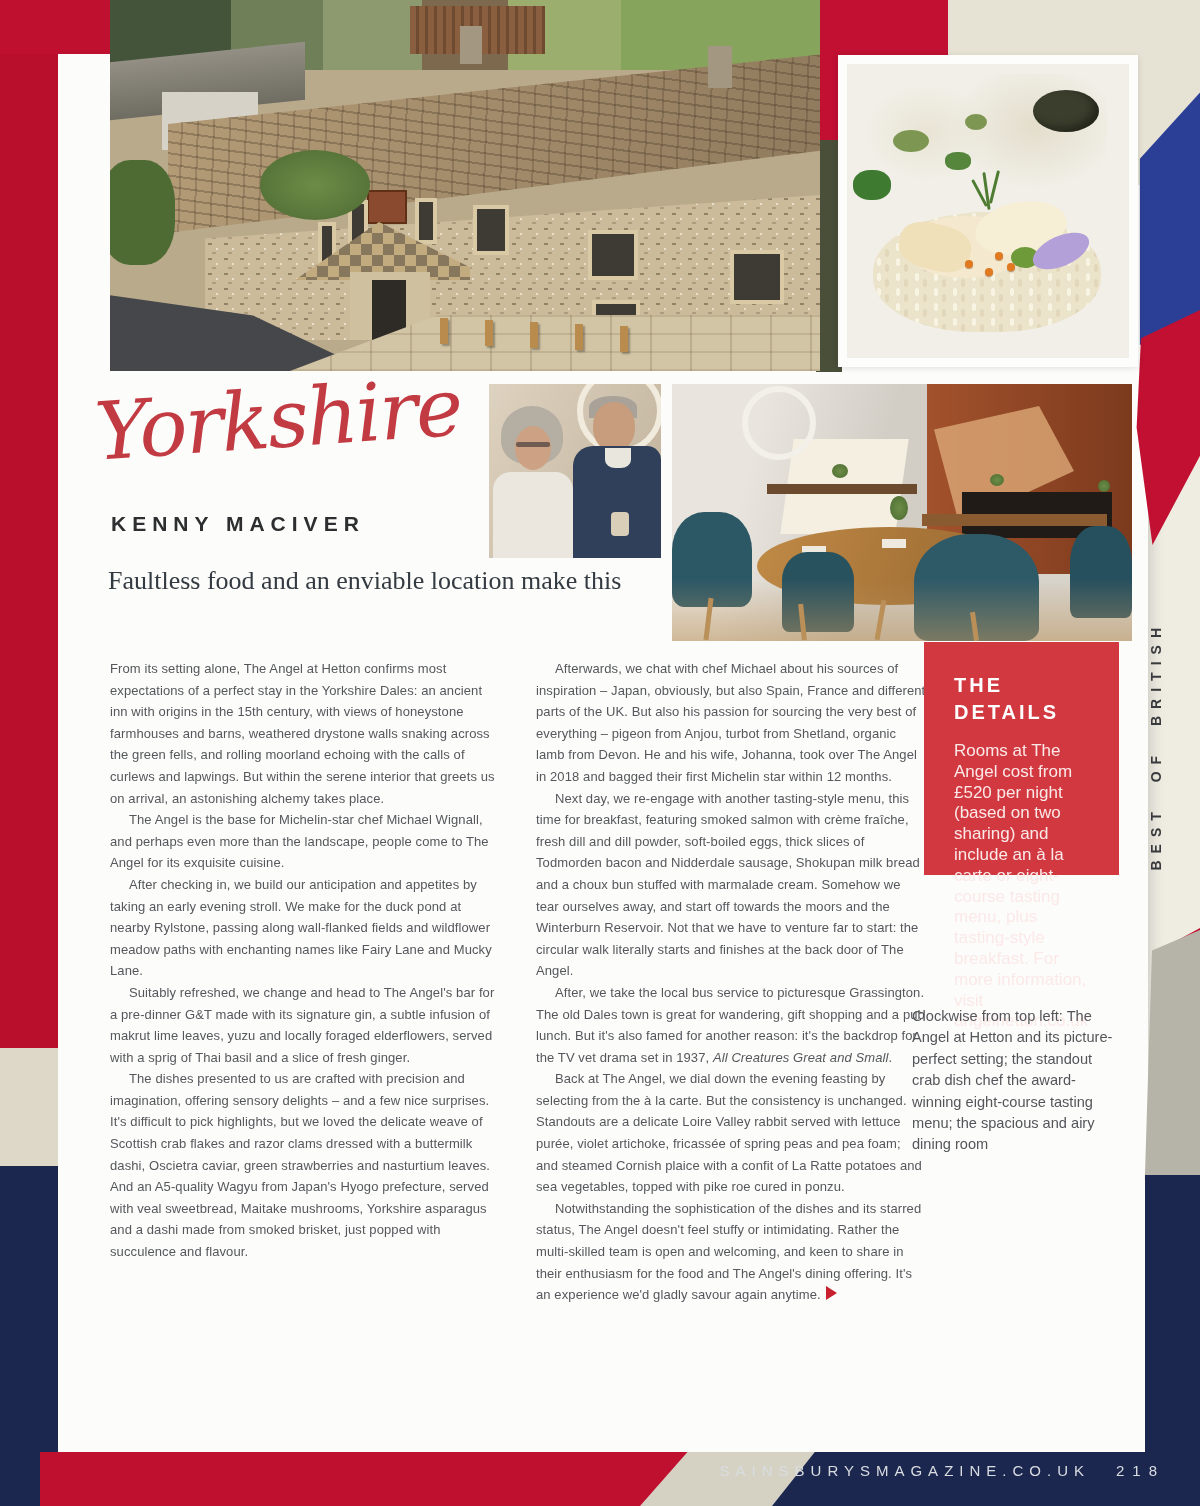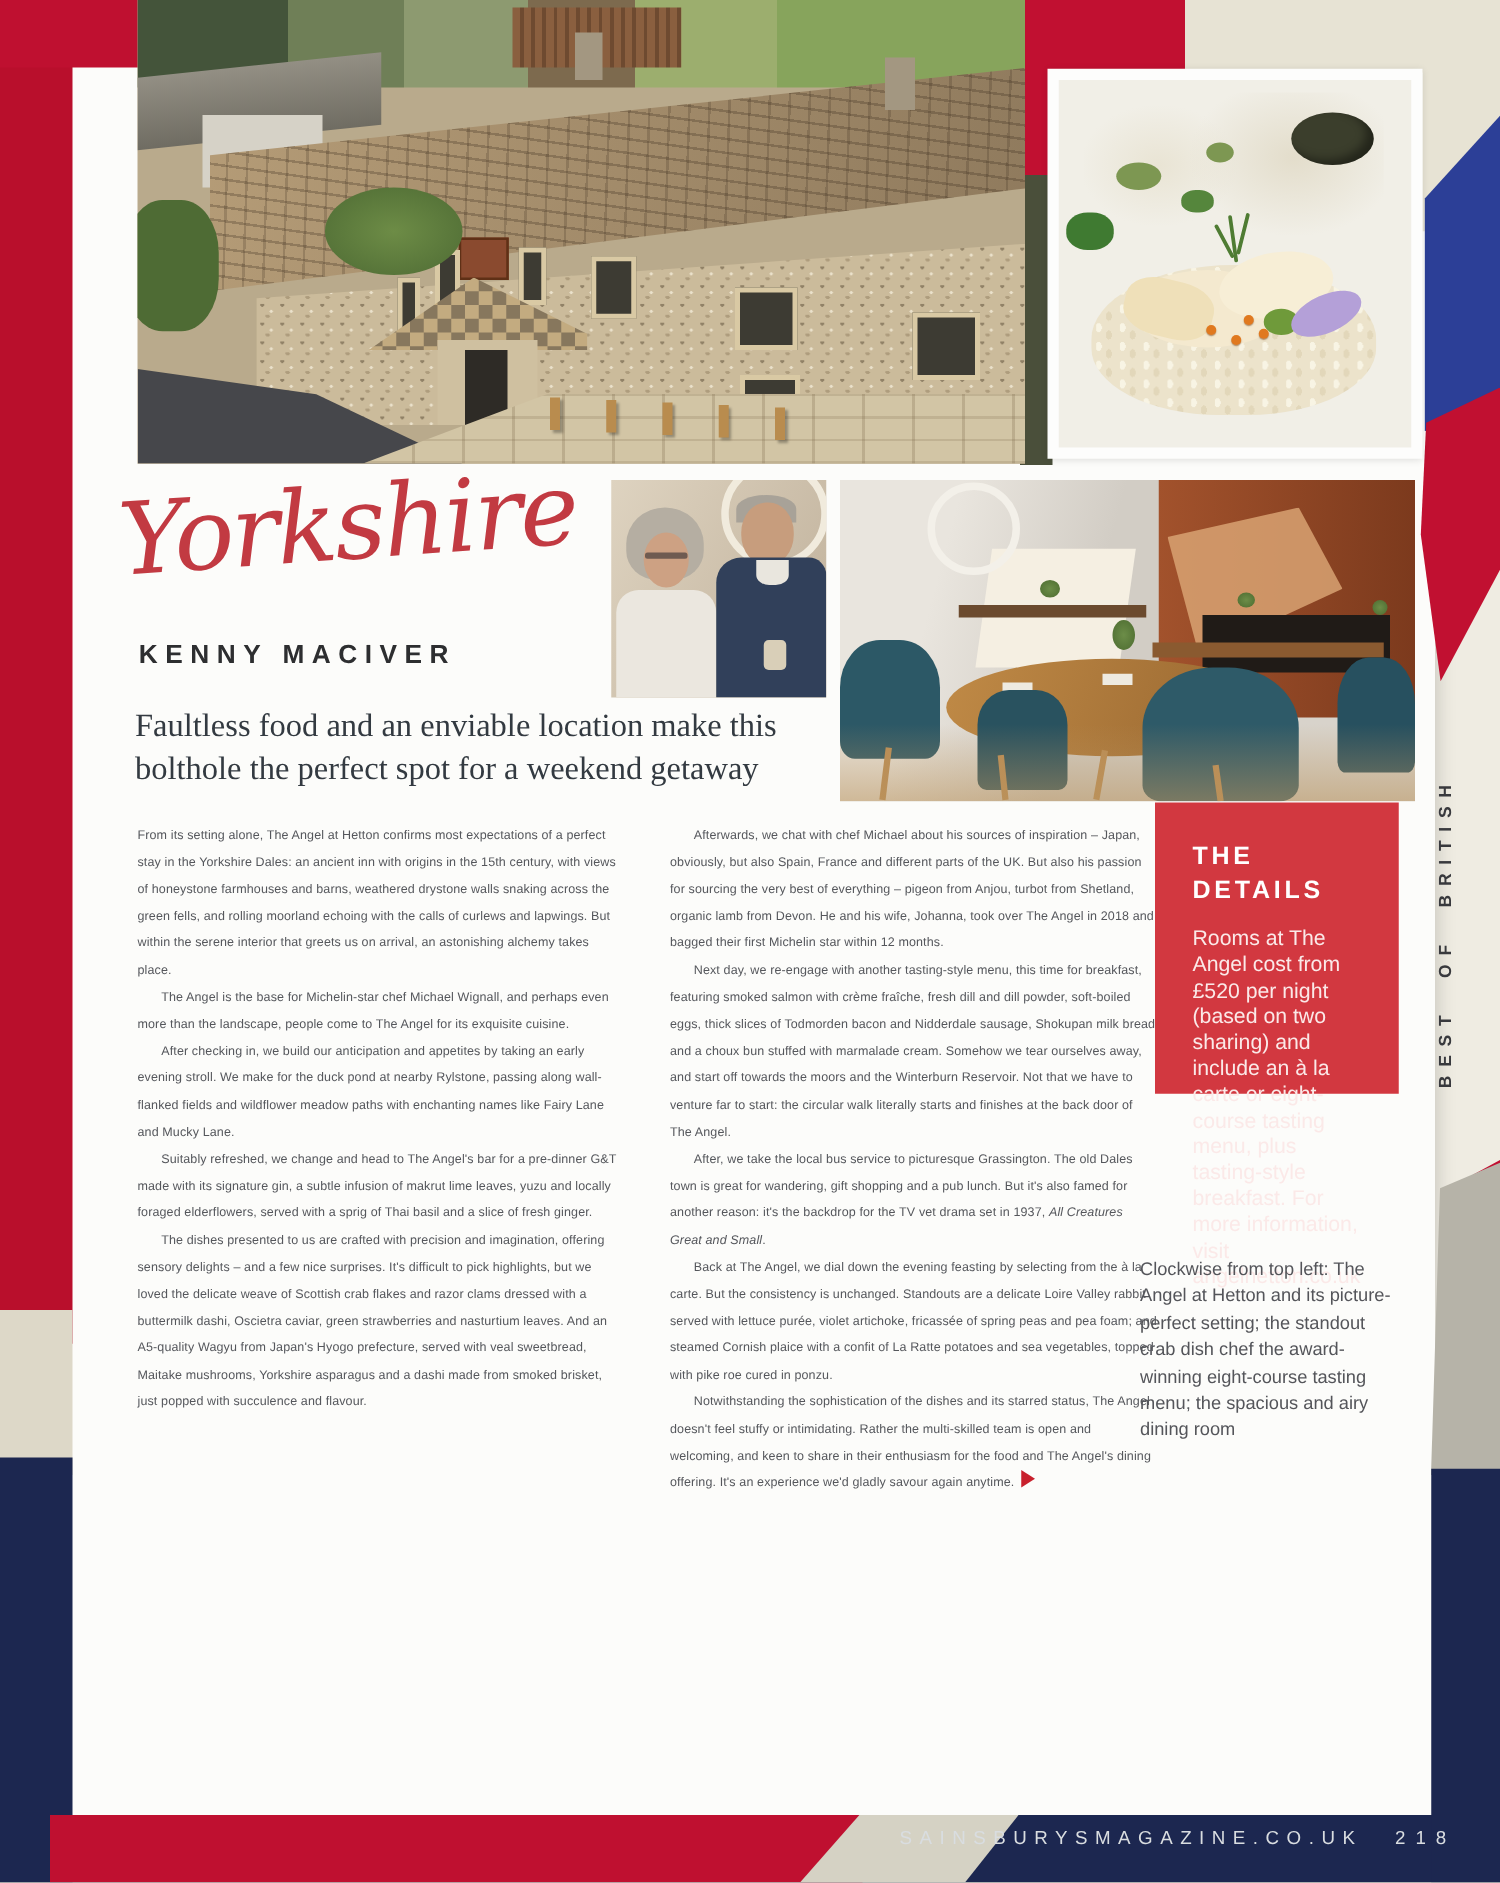--- a/index.html
+++ b/index.html
@@ -18,21 +18,21 @@
   .couple{left:489px;top:384px;width:172px;height:174px;background:linear-gradient(120deg,#ded3c0,#bfb09a);}
   .dining{left:672px;top:384px;width:460px;height:257px;background:#d8d3cb;}
   .dining:after{content:"";position:absolute;left:0;top:0;right:0;bottom:0;
      background:linear-gradient(transparent 76%,rgba(186,148,94,.55));}
   
   .script{position:absolute;left:92px;top:386px;font-family:"DejaVu Serif",serif;font-style:italic;
           font-size:80px;color:#c23a42;transform:rotate(-4deg);transform-origin:left top;letter-spacing:-2px;}
   .byline{position:absolute;left:111px;top:512px;font-size:21px;font-weight:bold;letter-spacing:6px;color:#2d2e30;}
   .standfirst{position:absolute;left:108px;top:564px;font-family:"Liberation Serif",serif;
               font-size:26px;line-height:34px;color:#333a41;}
-  .col{position:absolute;width:390px;font-size:10px;line-height:21.6px;color:#55575c;letter-spacing:.1px;}
+  .col{position:absolute;width:390px;font-size:13px;line-height:21.6px;color:#55575c;letter-spacing:.1px;}
   .col p{margin:0;text-indent:19px;}
   .col p.first{text-indent:0;}
   .col1{left:110px;top:658px;}
   .col2{left:536px;top:658px;}
   .ital{font-style:italic;}
   .arrow{display:inline-block;width:0;height:0;border-left:11px solid #c8202c;
          border-top:7px solid transparent;border-bottom:7px solid transparent;margin-left:5px;vertical-align:-1px;}
   .details{position:absolute;left:924px;top:642px;width:195px;height:233px;background:#d23840;
            box-sizing:border-box;padding:30px 24px 0 30px;}
   .details h3{margin:0;font-size:20px;line-height:27px;letter-spacing:3px;color:#ffffff;font-weight:bold;}
@@ -244,21 +244,20 @@
     <div class="abs dp-leg" style="left:34px;top:214px;height:42px;transform:rotate(7deg);"></div>
     <div class="abs dp-leg" style="left:128px;top:220px;height:36px;transform:rotate(-6deg);"></div>
     <div class="abs dp-leg" style="left:206px;top:216px;height:40px;transform:rotate(10deg);"></div>
     <div class="abs dp-leg" style="left:300px;top:228px;height:29px;transform:rotate(-8deg);"></div>
   </div>
 
   <div class="script">Yorkshire</div>
   <div class="byline">KENNY MACIVER</div>
   <div class="standfirst">
     <span>Faultless food and an enviable location make this</span><br>
-    <span>bolthole the perfect spot for a weekend getaway</span>
   </div>
 
   <div class="col col1">
     <p class="first">From its setting alone, The Angel at Hetton confirms most expectations of a perfect stay in the Yorkshire Dales: an ancient inn with origins in the 15th century, with views of honeystone farmhouses and barns, weathered drystone walls snaking across the green fells, and rolling moorland echoing with the calls of curlews and lapwings. But within the serene interior that greets us on arrival, an astonishing alchemy takes place.</p>
     <p>The Angel is the base for Michelin-star chef Michael Wignall, and perhaps even more than the landscape, people come to The Angel for its exquisite cuisine.</p>
     <p>After checking in, we build our anticipation and appetites by taking an early evening stroll. We make for the duck pond at nearby Rylstone, passing along wall-flanked fields and wildflower meadow paths with enchanting names like Fairy Lane and Mucky Lane.</p>
     <p>Suitably refreshed, we change and head to The Angel's bar for a pre-dinner G&amp;T made with its signature gin, a subtle infusion of makrut lime leaves, yuzu and locally foraged elderflowers, served with a sprig of Thai basil and a slice of fresh ginger.</p>
     <p>The dishes presented to us are crafted with precision and imagination, offering sensory delights – and a few nice surprises. It's difficult to pick highlights, but we loved the delicate weave of Scottish crab flakes and razor clams dressed with a buttermilk dashi, Oscietra caviar, green strawberries and nasturtium leaves. And an A5-quality Wagyu from Japan's Hyogo prefecture, served with veal sweetbread, Maitake mushrooms, Yorkshire asparagus and a dashi made from smoked brisket, just popped with succulence and flavour.</p>
   </div>
   <div class="col col2">

